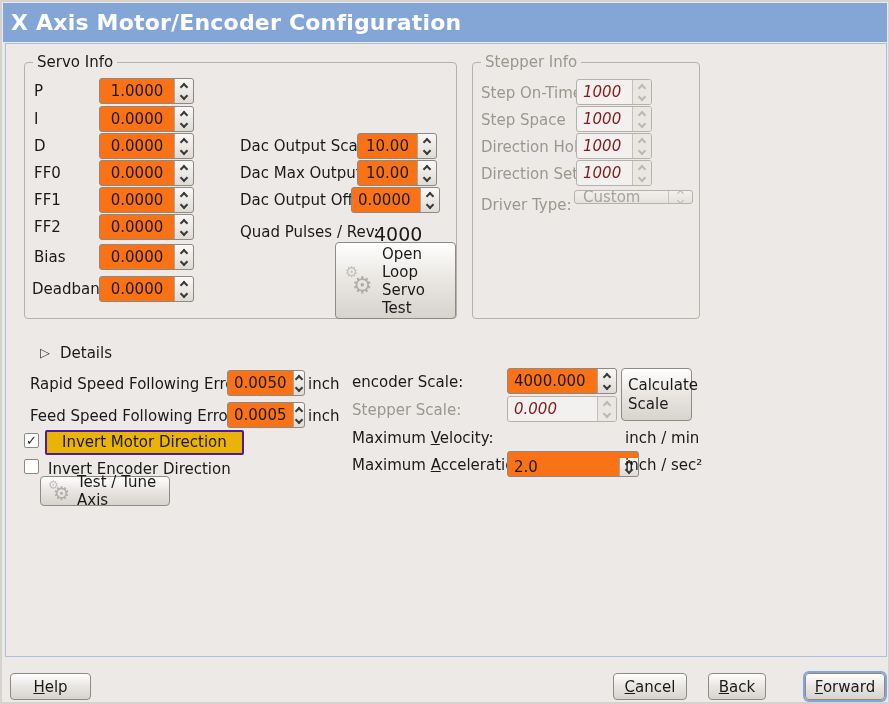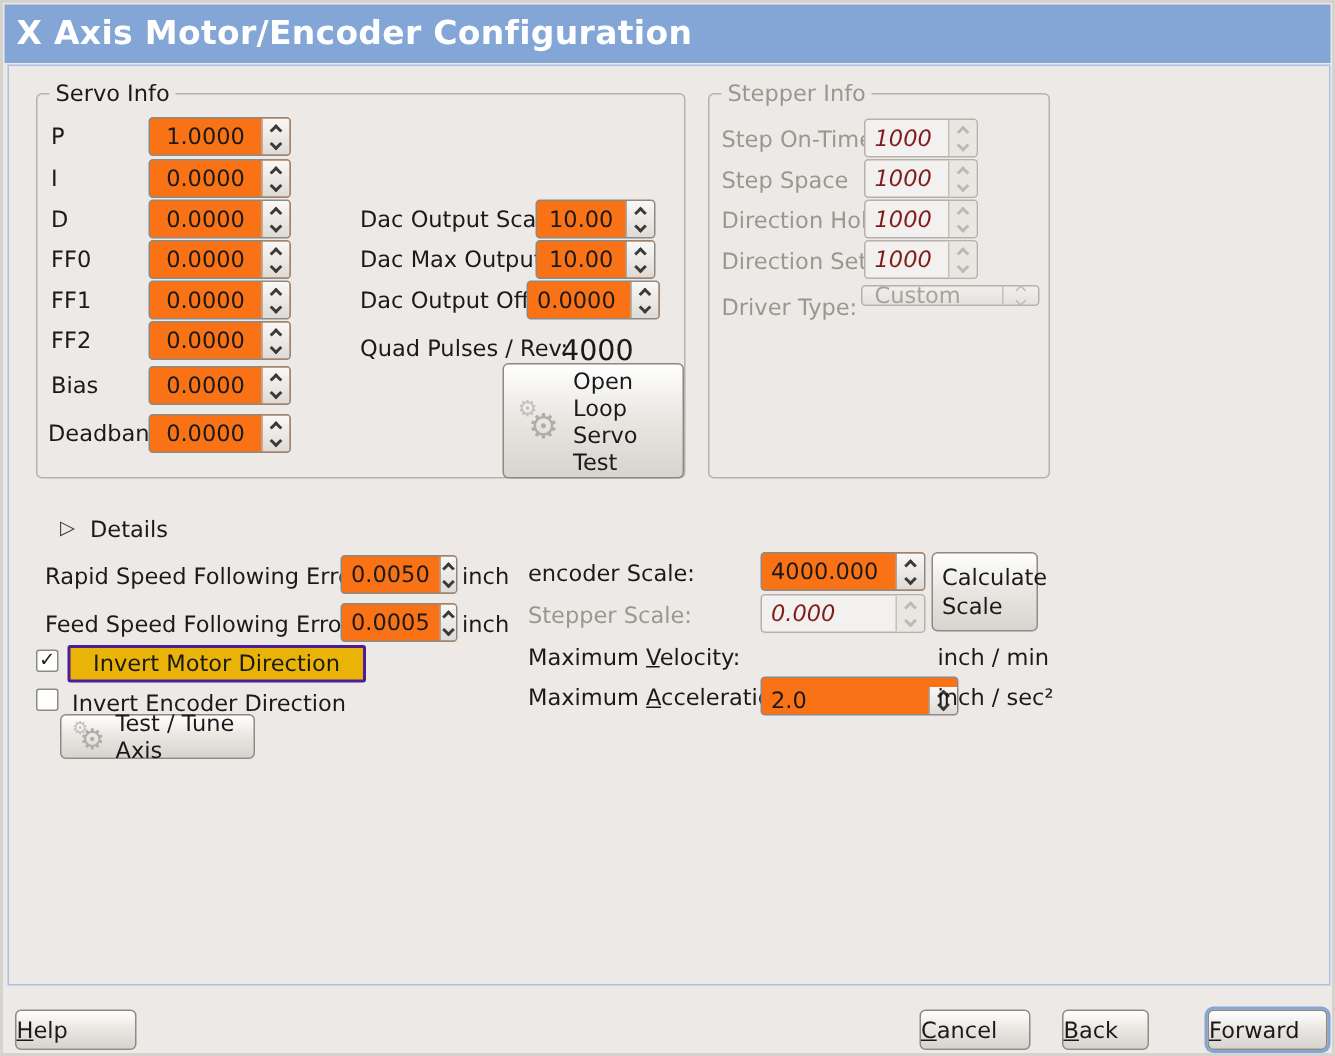--- a/index.html
+++ b/index.html
@@ -48,21 +48,21 @@
   .combo { position:absolute; display:flex; align-items:center;
            background:linear-gradient(#f2f0ee,#e5e2dd); border:1px solid #b5b1ab; border-radius:3px; }
   .combo .cval { flex:1; padding:0 8px; color:#a6a39d; }
   .combo .carr { width:24px; height:100%; border-left:1px solid #c4c0ba; display:flex;
                  flex-direction:column; align-items:center; justify-content:center; gap:2px; }
   .combo .chev { width:5px; height:5px; border-width:1.5px; border-color:#bcb8b2; margin:0; }
 
   
   .btn3d { position:absolute; background:linear-gradient(#ffffff,#ebe8e4 45%,#d7d3cd);
            border:1px solid #8e8b86; border-radius:4px; display:flex;
-           align-items:center; font-size:15px; }
+           align-items:center; justify-content:center; font-size:15px; }
   .pre { white-space:pre-line; }
 
   .gears { position:relative; width:30px; height:36px; display:inline-block; flex:none; }
   .gears .g1 { position:absolute; left:1px; top:0; font-size:15px; color:#c3c0bb; }
   .gears .g2 { position:absolute; left:8px; top:9px; font-size:23px; color:#b0ada8; }
   .gears.sm { width:27px; height:27px; }
   .gears.sm .g1 { font-size:12px; }
   .gears.sm .g2 { left:6px; top:4px; font-size:19px; }
 
   

